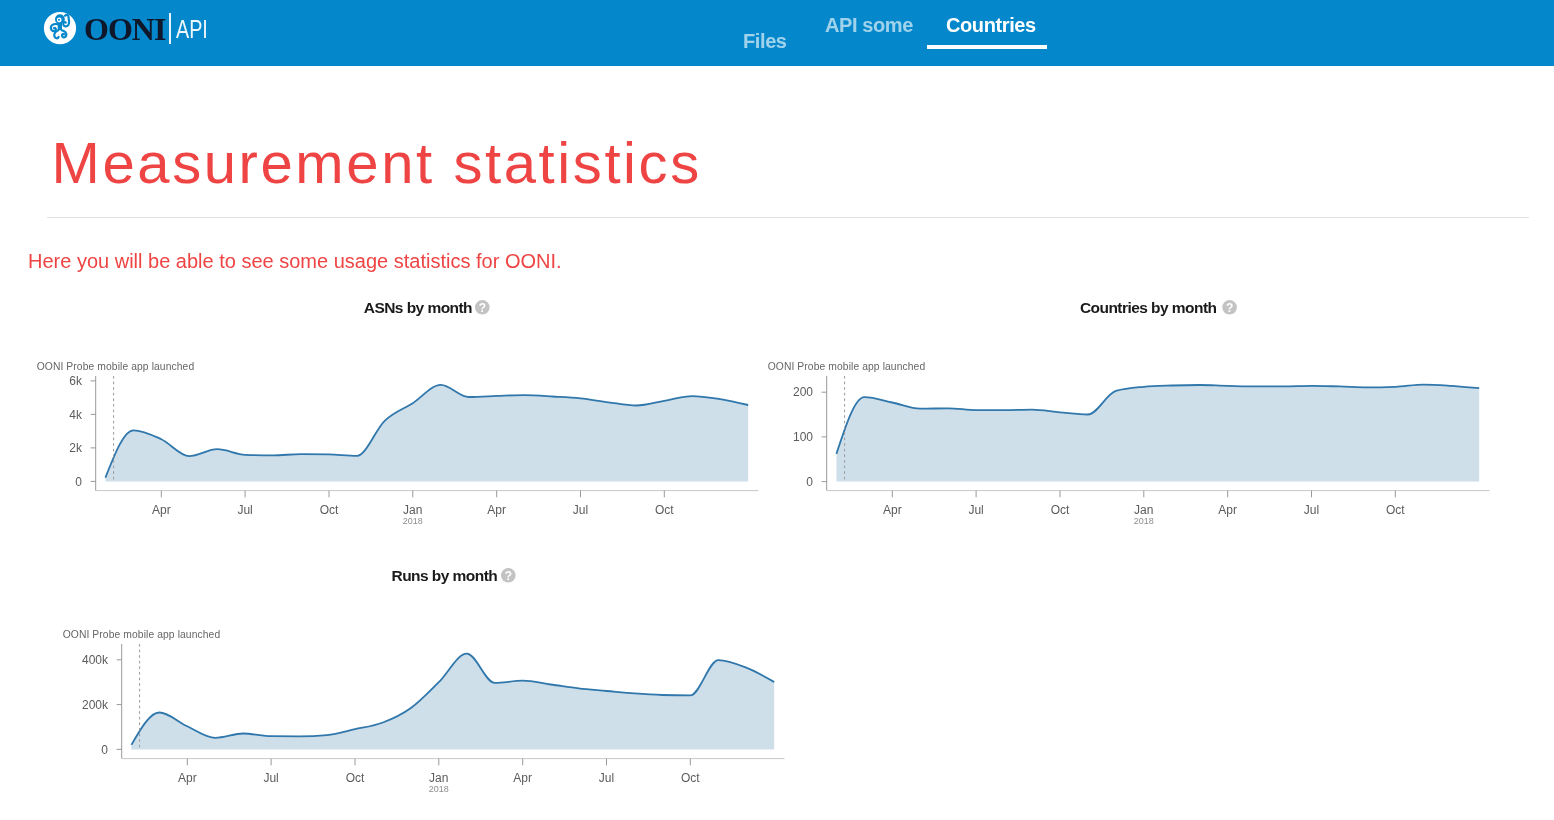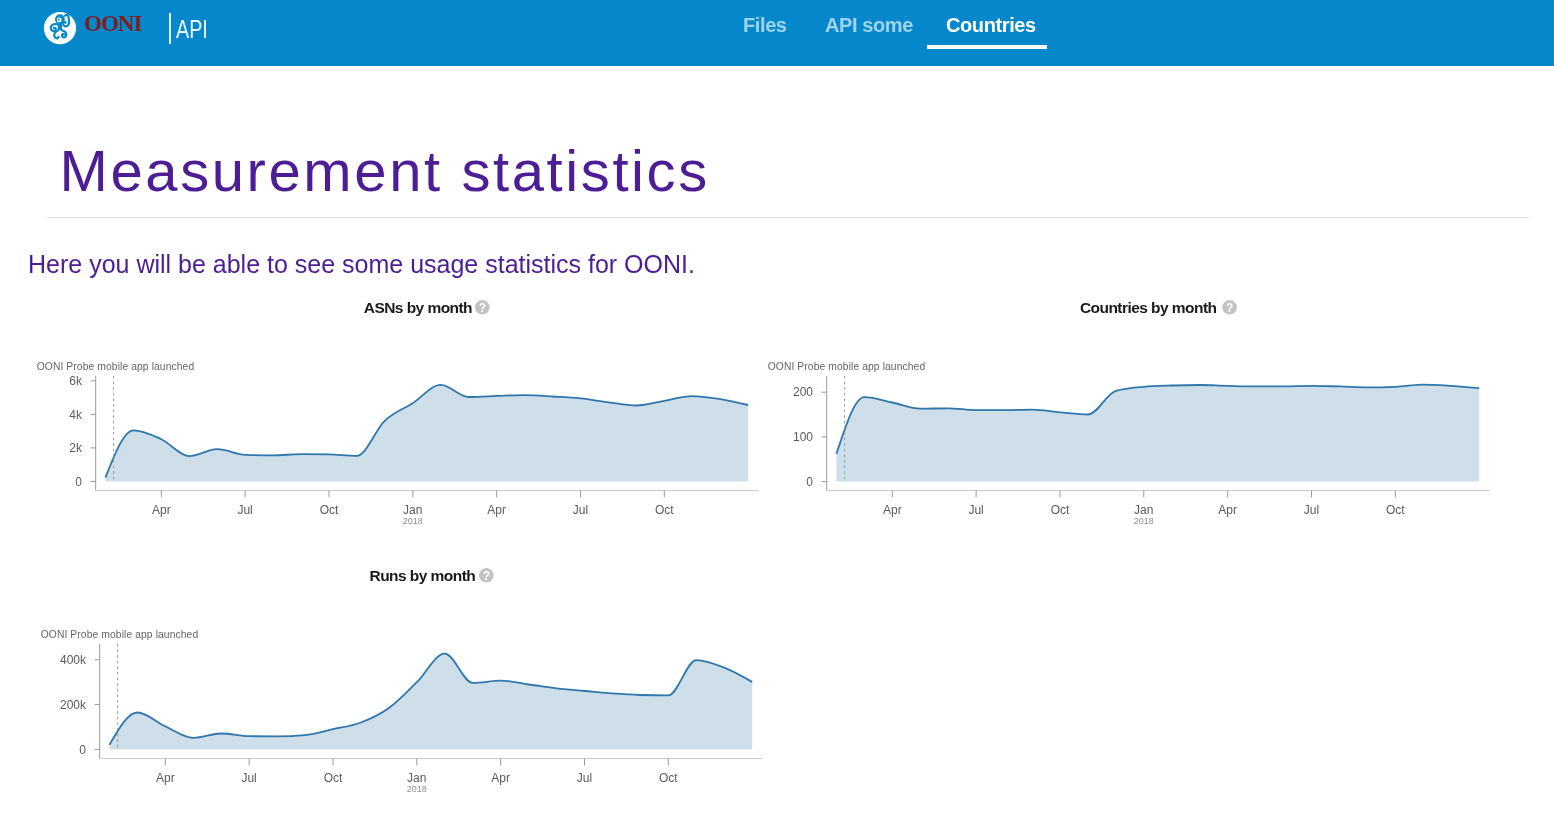--- a/index.html
+++ b/index.html
@@ -1,42 +1,42 @@
 <!DOCTYPE html>
 <html><head><meta charset="utf-8"><style>
 html,body{margin:0;padding:0;background:#fff;width:1554px;height:820px;overflow:hidden}
 body{font-family:"Liberation Sans",sans-serif;position:relative}
 .hdr{position:absolute;left:0;top:0;width:1554px;height:66px;background:#0588cb}
-.brand{position:absolute;left:84px;top:11px;color:#7f1d1d;font-family:"Liberation Serif",serif;font-weight:bold;font-size:23px;letter-spacing:-1px}
+.brand{position:absolute;left:84px;top:11px;color:#0f172a;font-family:"Liberation Serif",serif;font-weight:bold;font-size:32px;letter-spacing:-1px}
 .pipe{position:absolute;left:169px;top:13px;width:2.2px;height:31px;background:#e8f4fb}
 .api{position:absolute;left:176px;top:14px;color:#eef7fc;font-size:26px;transform:scaleX(0.76);transform-origin:0 0;letter-spacing:0px}
 .navitem{position:absolute;font-weight:bold;font-size:20px;letter-spacing:-0.4px;color:rgba(255,255,255,0.62)}
-h1{position:absolute;left:43.5px;top:121px;margin:16px;font-size:58px;font-weight:normal;color:#4c1d95;letter-spacing:2.6px}
+h1{position:absolute;left:43.5px;top:121px;margin:8px;font-size:58px;font-weight:normal;color:#ef4444;letter-spacing:2.6px}
 .rule{position:absolute;left:47px;top:217px;width:1482px;height:1px;background:#e2e2e2}
-.intro{position:absolute;left:28px;top:250px;font-size:25px;color:#4c1d95}
+.intro{position:absolute;left:28px;top:250px;font-size:20px;color:#ef4444}
 </style></head>
 <body>
 <div class="hdr"></div>
 <svg width="38" height="38" viewBox="0 0 38 38" style="position:absolute;left:41px;top:9px">
 <circle cx="19" cy="19.2" r="16.1" fill="#fff"></circle>
 <g fill="none" stroke="#0588cb" stroke-linecap="round">
 <circle cx="18.9" cy="10.2" r="4.9" fill="#0588cb" stroke="none"></circle>
 <circle cx="18.2" cy="11.0" r="2.4" fill="#fff" stroke="none"></circle>
 <circle cx="18.0" cy="10.7" r="1.0" fill="#0588cb" stroke="none"></circle>
 <path d="M16.7,13.8 L16.7,21.2 L21.0,21.2 L21.0,13.8 Z" fill="#0588cb" stroke="none"></path>
 <path d="M16.8,15.3 C12.2,14.2 9.4,16.4 9.9,19.6 C10.4,22.5 13.7,23.0 14.7,21.0 C15.4,19.5 13.9,18.4 12.9,19.3" stroke-width="2.2"></path>
 <path d="M24.0,6.8 C25.8,5.0 27.5,5.9 27.5,7.8 C27.5,9.6 28.4,11.4 28.0,14.2 C27.6,17.6 23.8,18.3 22.5,16.0 C21.5,14.1 23.4,12.5 24.8,13.6" stroke-width="2.2"></path>
 <path d="M17.3,21.3 C13.9,22.8 12.4,25.4 13.6,27.8 C14.7,29.9 17.1,29.7 17.6,27.9" stroke-width="2.2"></path>
 <path d="M20.9,21.3 C24.3,22.0 25.9,24.2 25.2,26.6 C24.5,28.9 21.8,29.0 21.1,27.1 C20.5,25.5 22.0,24.4 23.1,25.3" stroke-width="2.2"></path>
 </g>
   </svg>
 <div class="brand">OONI</div>
 <div class="pipe"></div>
 <div class="api">API</div>
-<div class="navitem" style="left:743px;top:14px">Files</div>
+<div class="navitem" style="left:743px;top:30px">Files</div>
 <div class="navitem" style="left:825px;top:14px">API some</div>
 <div class="navitem" style="left:946px;top:14px;color:#fff">Countries</div>
 <div style="position:absolute;left:926.5px;top:45px;width:120.7px;height:4px;background:#fff"></div>
 <h1>Measurement statistics</h1>
 <div class="rule"></div>
 <div class="intro">Here you will be able to see some usage statistics for OONI.</div>
 <div style="position:absolute;left:32px;top:290px;width:740px;height:250px">
     <svg width="740" height="250" style="position:absolute;overflow:visible">
 <text x="385.9" y="22.8" text-anchor="middle" font-size="15.5" font-weight="bold" letter-spacing="-0.55" fill="#1a1a1a">ASNs by month</text>
 <circle cx="450.3" cy="17.3" r="7.3" fill="#c3c3c3"></circle>
@@ -99,21 +99,21 @@
 <text x="380.8" y="224" text-anchor="middle" font-size="12" fill="#5b5b5b">Jan</text>
 <text x="380.8" y="233.5" text-anchor="middle" font-size="9" fill="#8e8e8e">2018</text>
 <line x1="464.7" y1="200.6" x2="464.7" y2="207.3" stroke="#999" stroke-width="1"></line>
 <text x="464.7" y="224" text-anchor="middle" font-size="12" fill="#5b5b5b">Apr</text>
 <line x1="548.5" y1="200.6" x2="548.5" y2="207.3" stroke="#999" stroke-width="1"></line>
 <text x="548.5" y="224" text-anchor="middle" font-size="12" fill="#5b5b5b">Jul</text>
 <line x1="632.3" y1="200.6" x2="632.3" y2="207.3" stroke="#999" stroke-width="1"></line>
 <text x="632.3" y="224" text-anchor="middle" font-size="12" fill="#5b5b5b">Oct</text>
 </svg>
   </div>
-<div style="position:absolute;left:36px;top:558.1px;width:740px;height:250px">
+<div style="position:absolute;left:58px;top:558.1px;width:740px;height:250px">
     <svg width="740" height="250" style="position:absolute;overflow:visible">
 <text x="386.4" y="22.8" text-anchor="middle" font-size="15.5" font-weight="bold" letter-spacing="-0.55" fill="#1a1a1a">Runs by month</text>
 <circle cx="450.3" cy="17.3" r="7.3" fill="#c3c3c3"></circle>
 <text x="450.3" y="21.6" text-anchor="middle" font-size="12" font-weight="bold" fill="#fff">?</text>
 <text x="4.7" y="80" font-size="10.3" letter-spacing="0.1" fill="#666">OONI Probe mobile app launched</text>
 <path d="M73.4,186.9C82.7,170.7,92.0,154.5,101.3,154.5C110.7,154.5,120.0,164.1,129.3,168.3C138.6,172.6,147.9,179.8,157.2,179.8C166.6,179.8,175.9,175.5,185.2,175.5C194.5,175.5,203.8,178.0,213.1,178.2C222.5,178.3,231.8,178.4,241.1,178.4C250.4,178.4,259.7,178.0,269.0,177.1C278.3,176.2,287.7,173.3,297.0,171.2C306.3,169.2,315.6,168.1,324.9,164.5C334.2,161.0,343.6,156.7,352.9,150.0C362.2,143.3,371.5,133.3,380.8,124.2C390.1,115.2,399.4,95.6,408.8,95.6C418.1,95.6,427.4,124.9,436.7,124.9C446.0,124.9,455.3,122.7,464.7,122.7C474.0,122.7,483.3,125.2,492.6,126.5C501.9,127.7,511.2,129.2,520.6,130.3C529.9,131.4,539.2,132.1,548.5,133.0C557.8,133.8,567.1,134.8,576.4,135.4C585.8,136.1,595.1,136.7,604.4,137.0C613.7,137.3,623.0,137.4,632.3,137.4C641.7,137.4,651.0,102.1,660.3,102.1C669.6,102.1,678.9,106.0,688.2,109.7C697.5,113.3,706.9,118.7,716.2,124.0L716.2,191.4L73.4,191.4Z" fill="#cfdfea"></path>
 <path d="M73.4,186.9C82.7,170.7,92.0,154.5,101.3,154.5C110.7,154.5,120.0,164.1,129.3,168.3C138.6,172.6,147.9,179.8,157.2,179.8C166.6,179.8,175.9,175.5,185.2,175.5C194.5,175.5,203.8,178.0,213.1,178.2C222.5,178.3,231.8,178.4,241.1,178.4C250.4,178.4,259.7,178.0,269.0,177.1C278.3,176.2,287.7,173.3,297.0,171.2C306.3,169.2,315.6,168.1,324.9,164.5C334.2,161.0,343.6,156.7,352.9,150.0C362.2,143.3,371.5,133.3,380.8,124.2C390.1,115.2,399.4,95.6,408.8,95.6C418.1,95.6,427.4,124.9,436.7,124.9C446.0,124.9,455.3,122.7,464.7,122.7C474.0,122.7,483.3,125.2,492.6,126.5C501.9,127.7,511.2,129.2,520.6,130.3C529.9,131.4,539.2,132.1,548.5,133.0C557.8,133.8,567.1,134.8,576.4,135.4C585.8,136.1,595.1,136.7,604.4,137.0C613.7,137.3,623.0,137.4,632.3,137.4C641.7,137.4,651.0,102.1,660.3,102.1C669.6,102.1,678.9,106.0,688.2,109.7C697.5,113.3,706.9,118.7,716.2,124.0" fill="none" stroke="#3077ac" stroke-width="1.8"></path>
 <path d="M81.6,86L81.6,191.4" stroke="#999" stroke-width="1" stroke-dasharray="2.6,3" fill="none"></path>
 <path d="M63.7,86L63.7,200.6" stroke="#999" stroke-width="1" fill="none"></path>
 <path d="M63.7,200.6L726.5,200.6" stroke="#c8c8c8" stroke-width="1" fill="none"></path>

